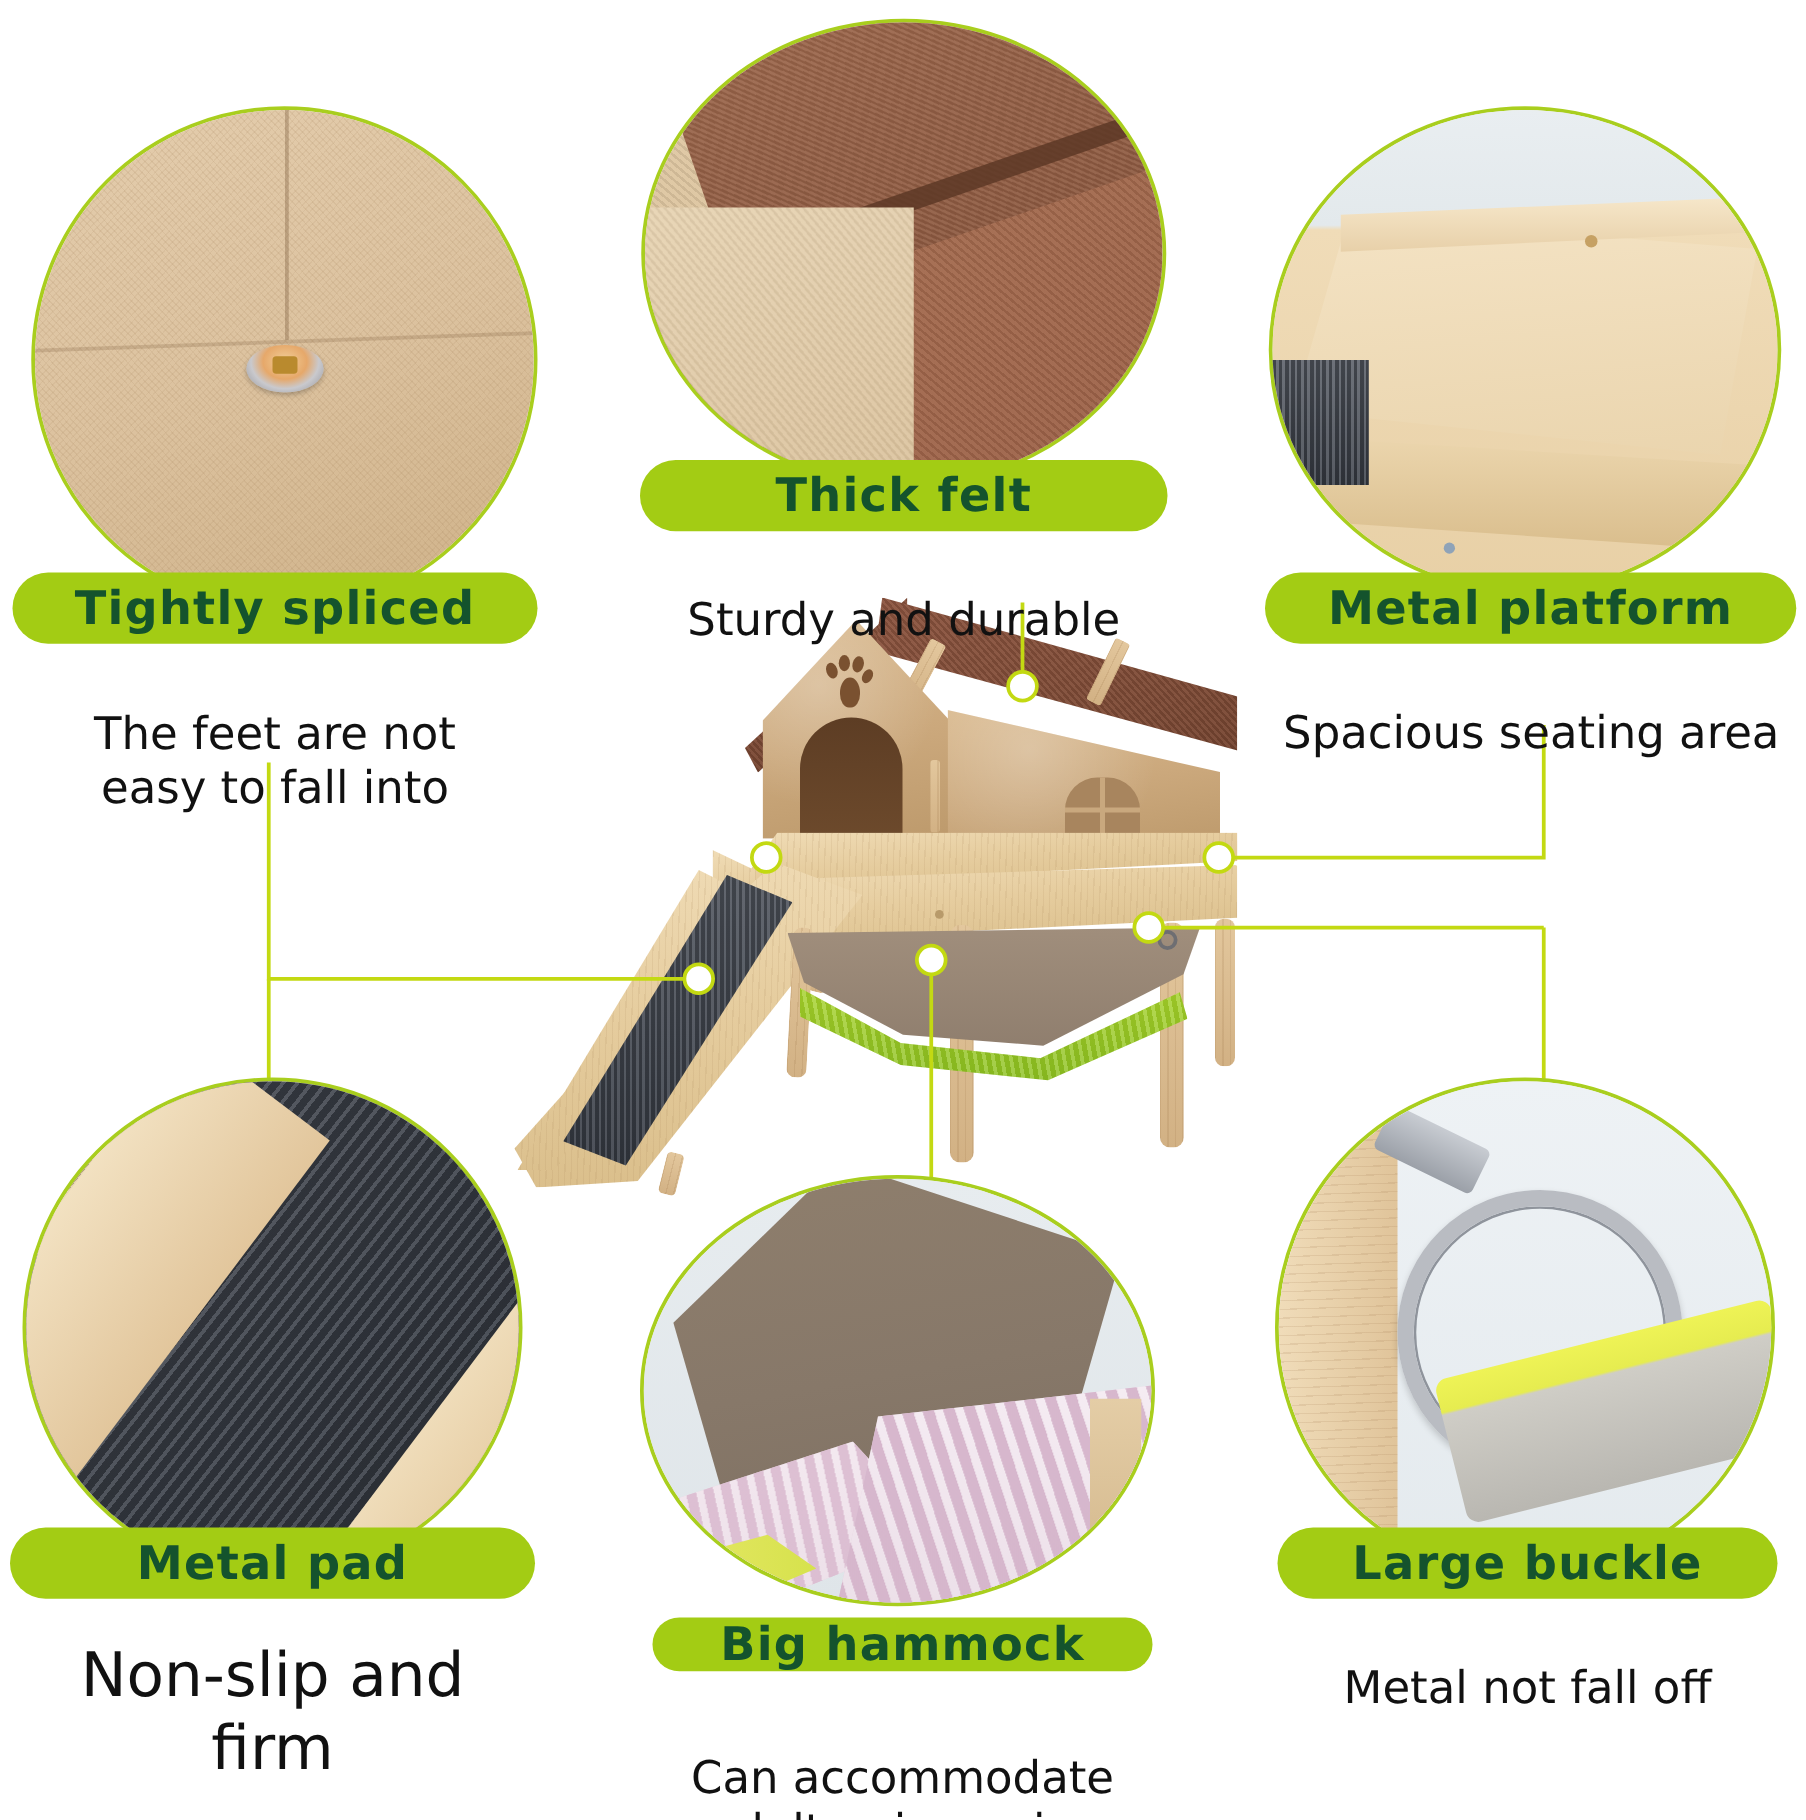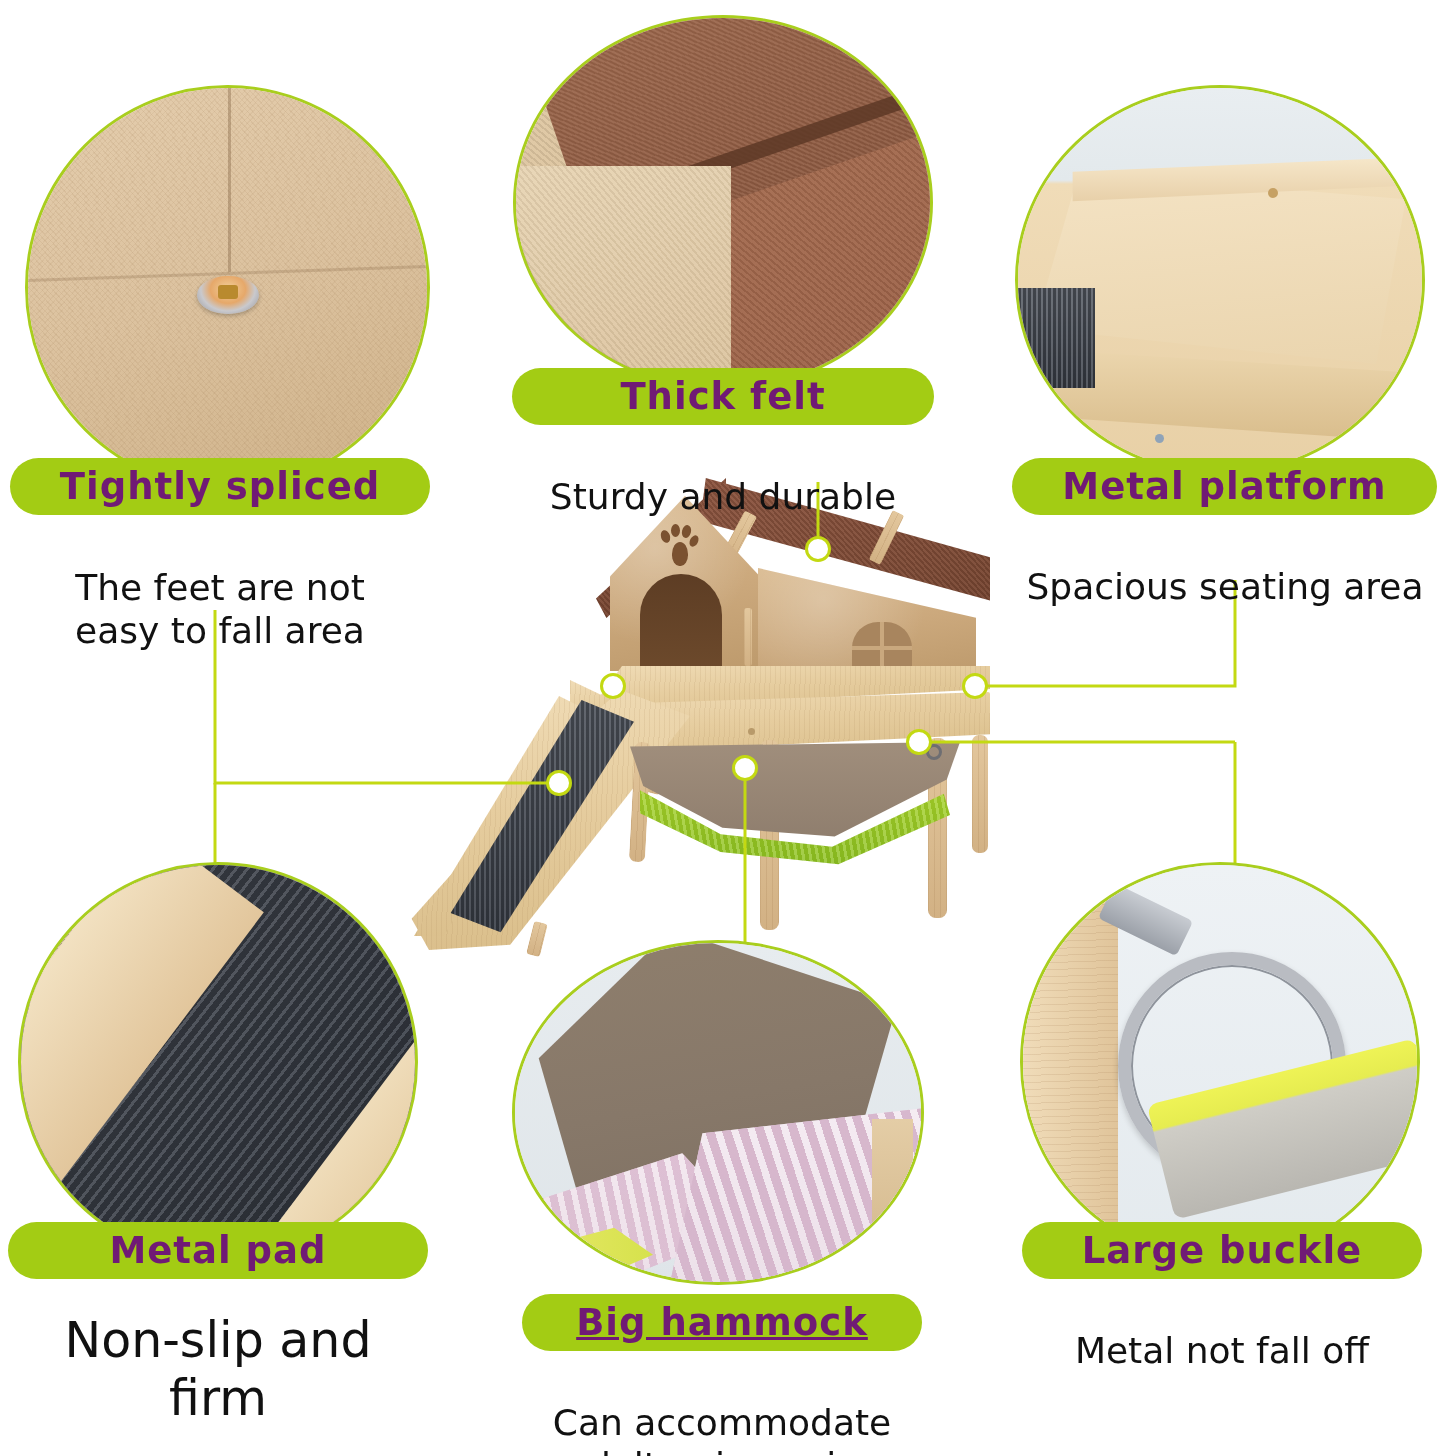--- a/index.html
+++ b/index.html
@@ -25,21 +25,21 @@
     background:#f4f1ea;
     box-sizing:border-box;
   }
   .photo-inner{position:absolute;inset:0;}
 
   .badge{
     position:absolute;
     background:#A3CC14;
     border-radius:70px;
     display:flex;align-items:center;justify-content:center;
-    color:#701a75;
+    color:#14532d;
     font-family:"DejaVu Sans", sans-serif;
     font-weight:bold;
     letter-spacing:1px;
     white-space:nowrap;
     z-index:4;
   }
   .caption{
     position:absolute;
     text-align:center;
     color:#111111;
@@ -211,21 +211,21 @@
                     box-shadow:0 2px 4px rgba(0,0,0,.25);">
           <div style="position:absolute;left:50%;top:42%;transform:translate(-50%,-50%);width:20px;height:14px;border-radius:3px;background:#b98a2e;"></div>
         </div>
       </div>
     </div>
     <div class="badge" style="left:10px;top:458px;width:420px;height:57px;font-size:37px;text-align:center;">
       <span>Tightly spliced</span>
     </div>
     <div class="caption" style="left:20px;top:525px;width:400px;font-size:36px;">
       <span>The feet are not
-easy to fall area</span>
+easy to fall into</span>
     </div>
   </div>
 
   <div class="feature">
     <div class="photo-circle" style="left:513px;top:15px;width:420px;height:375px;">
       <div class="photo-inner" style="background:
              repeating-linear-gradient(40deg, rgba(0,0,0,.07) 0 2px, rgba(255,255,255,.05) 2px 5px),
              linear-gradient(150deg,#e0caa6 0%,#dcc39d 36%,#dcc39d 38%,#a46b4e 40%,#9b6047 100%);">
         <div style="position:absolute;left:-2%;top:-6%;width:110%;height:72%;
                     transform:rotate(-19deg);transform-origin:0 0;
@@ -309,21 +309,21 @@
                     background:repeating-linear-gradient(72deg, rgba(255,255,255,.55) 0 7px, rgba(214,182,204,.95) 7px 16px),
                                linear-gradient(180deg,#e9d5e4,#d4b8cc);
                     clip-path:polygon(12% 14%, 100% 0%, 100% 100%, 0% 92%);"></div>
         <div style="position:absolute;left:2%;top:84%;width:32%;height:20%;
                     background:linear-gradient(90deg,#e8e86a,#d6e24c);
                     clip-path:polygon(0% 36%, 70% 0%, 100% 40%, 26% 100%);"></div>
         <div style="position:absolute;right:2%;top:52%;width:10%;height:46%;
                     background:linear-gradient(180deg,#e4cda6,#d2b68a);"></div>
       </div>
     </div>
-    <div class="badge" style="left:522px;top:1294px;width:400px;height:57px;font-size:37px;text-decoration:underline;">
+    <div class="badge" style="left:522px;top:1294px;width:400px;height:43px;font-size:37px;">
       <span>Big hammock</span>
     </div>
     <div class="caption" style="left:512px;top:1360px;width:420px;font-size:36px;">
       <span>Can accommodate
 adult guinea pigs</span>
     </div>
   </div>
 
   <div class="feature">
     <div class="photo-circle" style="left:1020px;top:862px;width:400px;height:400px;">

